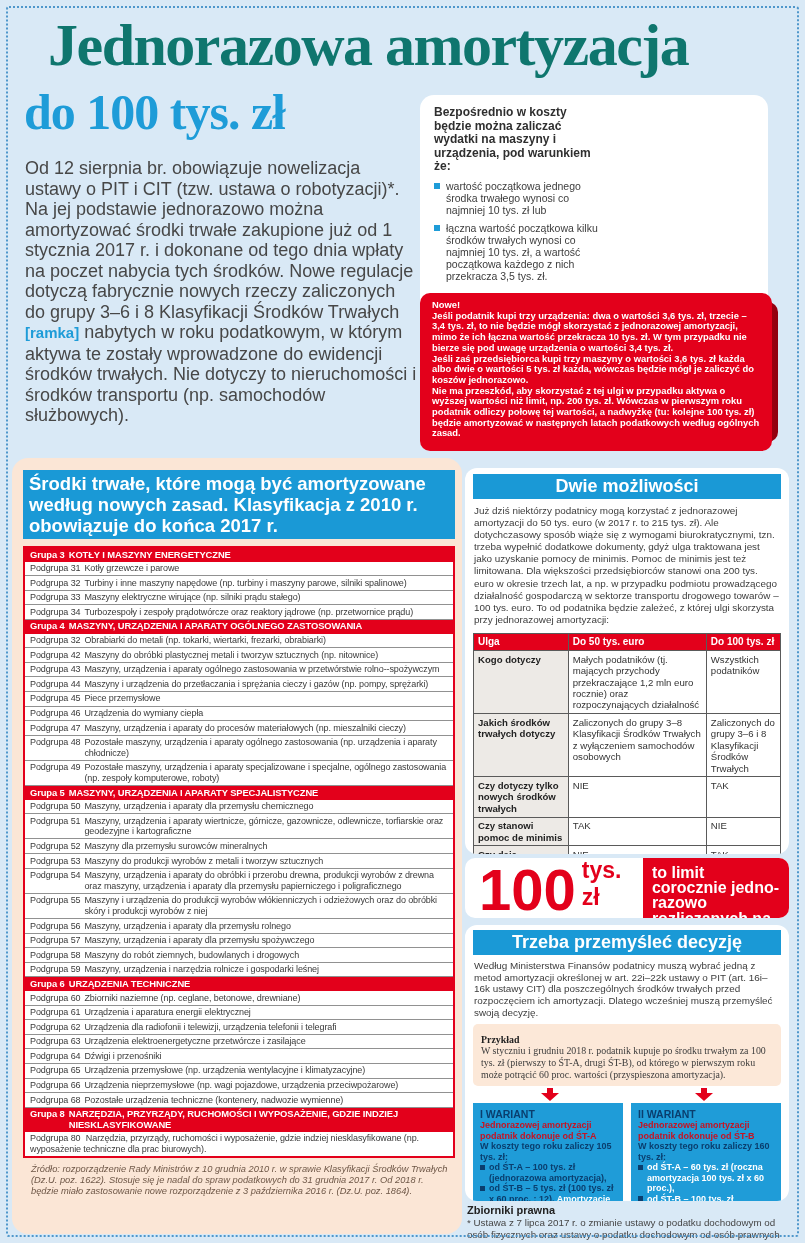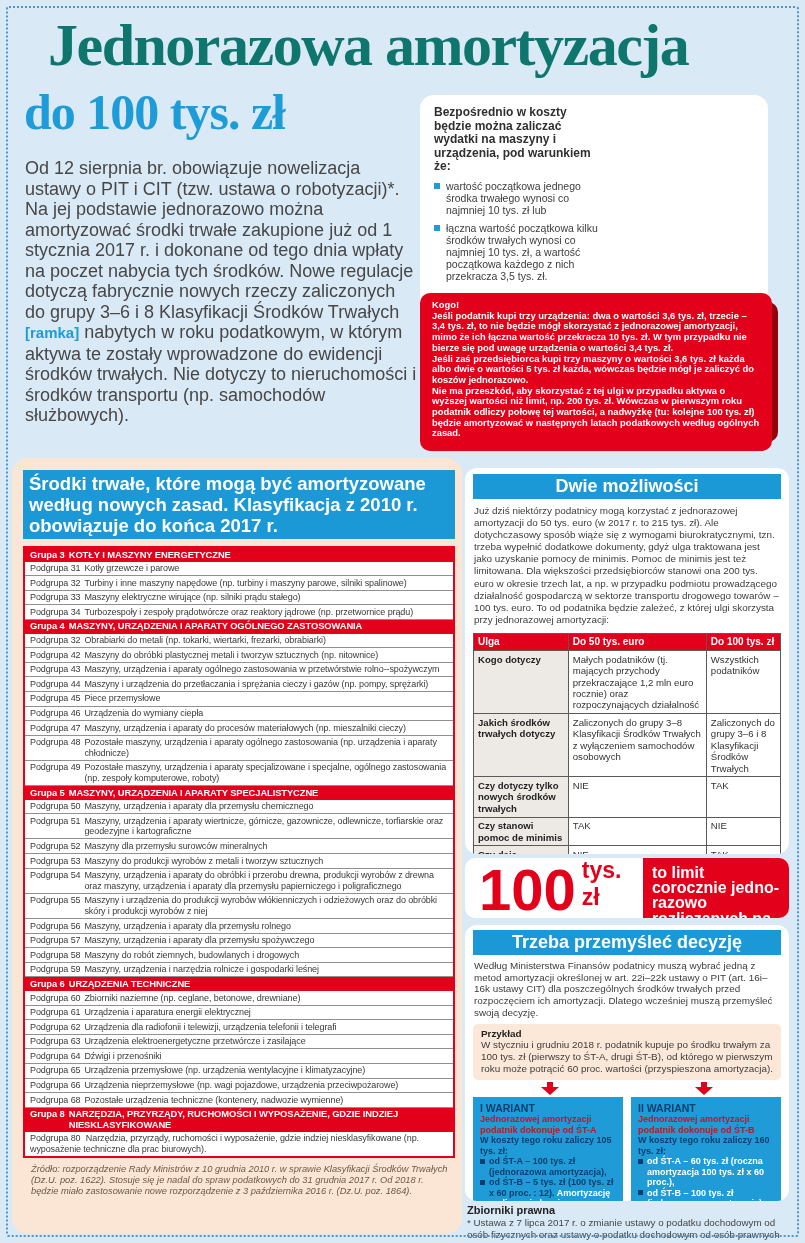--- a/index.html
+++ b/index.html
@@ -75,21 +75,21 @@
   .limit-num{font-weight:bold;font-size:58px;line-height:52px;color:#e3001b;padding:0 6px 2px 14px;}
   .limit-unit{font-weight:bold;font-size:23px;color:#e3001b;padding-bottom:7px;}
   .limit-red{margin-left:auto;width:152px;height:100%;background:#e3001b;color:#fff;
     font-weight:bold;font-size:16px;line-height:15.2px;padding:7px 9px;box-sizing:border-box;}
   .limit-red span{display:block;}
 
   
   .decyzja-box{position:absolute;left:465px;top:925px;width:324px;height:276px;background:#fff;
     border-radius:12px;padding:5px 8px;box-sizing:border-box;overflow:hidden;}
   .dec-text{font-size:9.9px;line-height:11.7px;color:#3c3c3c;margin:5px 1px 5px;}
-  .przyklad{background:#fce8d8;border-radius:5px;padding:4px 8px 6px;font-size:9.9px;line-height:11.7px;color:#3c3c3c;}
+  .przyklad{background:#fce8d8;border-radius:5px;padding:10px 8px 6px;font-size:9.9px;line-height:11.7px;color:#3c3c3c;font-family:Liberation Serif, serif;}
   .prz-title{font-weight:bold;color:#222;}
   .arrows-row{display:flex;height:14px;margin:2px 0 1px;}
   .arrows-row .half{flex:1;display:flex;justify-content:center;}
   .arrow{display:flex;flex-direction:column;align-items:center;}
   .arrow .bar{width:6px;height:5px;background:#e3001b;}
   .arrow .head{width:0;height:0;border-left:9px solid transparent;border-right:9px solid transparent;
     border-top:8px solid #e3001b;}
   .wariant-row{display:flex;gap:8px;}
   .wariant{flex:1;background:#1f9cd8;padding:5px 7px;font-weight:bold;font-size:9px;line-height:10.5px;overflow:hidden;}
   .w-title{color:#0a3e6e;font-size:10.5px;line-height:12px;}
@@ -128,21 +128,21 @@
           <li>wartość początkowa jednego środka trwałego wynosi co najmniej 10 tys. zł lub</li>
 
           <li>łączna wartość początkowa kilku środków trwałych wynosi co najmniej 10 tys. zł, a wartość początkowa każdego z nich przekracza 3,5 tys. zł.</li>
         </ul>
     </div>
 
   </div>
 
   <div class="uwaga-ribbon"></div>
   <div class="uwaga-box">
-    <p class="uwaga-title">Kogo!</p>
+    <p class="uwaga-title">Nowe!</p>
     <div>
 
         <p>Jeśli podatnik kupi trzy urządzenia: dwa o wartości 3,6 tys. zł, trzecie – 3,4 tys. zł, to nie będzie mógł skorzystać z jednorazowej amortyzacji, mimo że ich łączna wartość przekracza 10 tys. zł. W tym przypadku nie bierze się pod uwagę urządzenia o wartości 3,4 tys. zł.</p>
 
         <p>Jeśli zaś przedsiębiorca kupi trzy maszyny o wartości 3,6 tys. zł każda albo dwie o wartości 5 tys. zł każda, wówczas będzie mógł je zaliczyć do koszów jednorazowo.</p>
 
         <p>Nie ma przeszkód, aby skorzystać z tej ulgi w przypadku aktywa o wyższej wartości niż limit, np. 200 tys. zł. Wówczas w pierwszym roku podatnik odliczy połowę tej wartości, a nadwyżkę (tu: kolejne 100 tys. zł) będzie amortyzować w następnych latach podatkowych według ogólnych zasad.</p>
       </div>
   </div>
 

